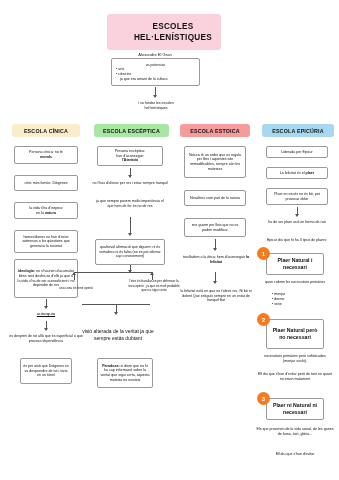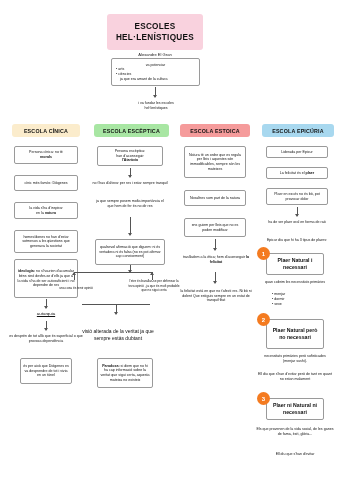--- a/index.html
+++ b/index.html
@@ -12,20 +12,21 @@
     position:relative;
   }
   .canvas{position:relative;width:339px;height:480px;}
 
   
   .title-card{
     position:absolute;left:107px;top:14px;width:96px;height:36px;
     background:#f9d2de;border-radius:3px;
     display:flex;flex-direction:column;align-items:center;justify-content:center;
     text-align:center;
+    padding-left:18px;
   }
   .title-card span{
     font-size:8.2px;font-weight:bold;letter-spacing:.3px;line-height:11px;color:#111;
   }
   .subcaption{
     position:absolute;left:107px;top:52px;width:96px;text-align:center;
     font-size:4.1px;color:#222;
   }
 
   .box{

